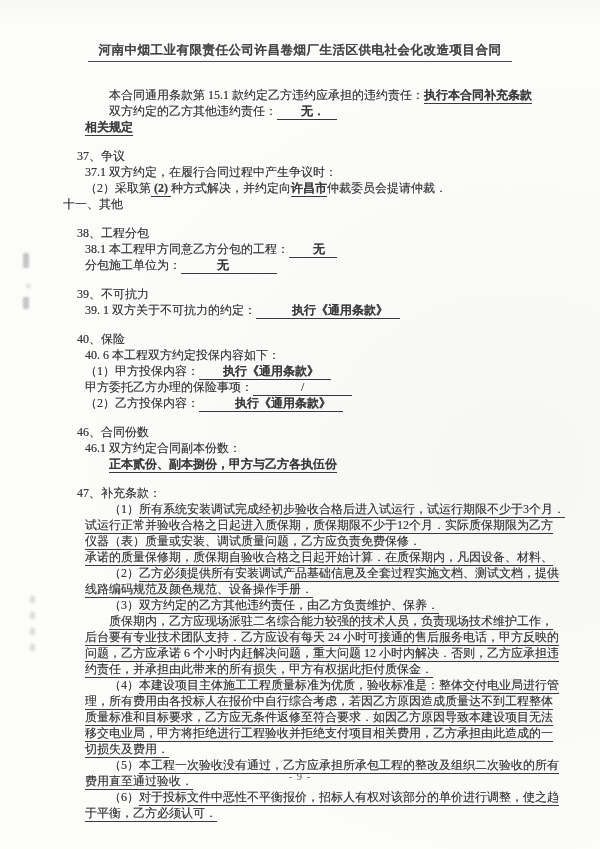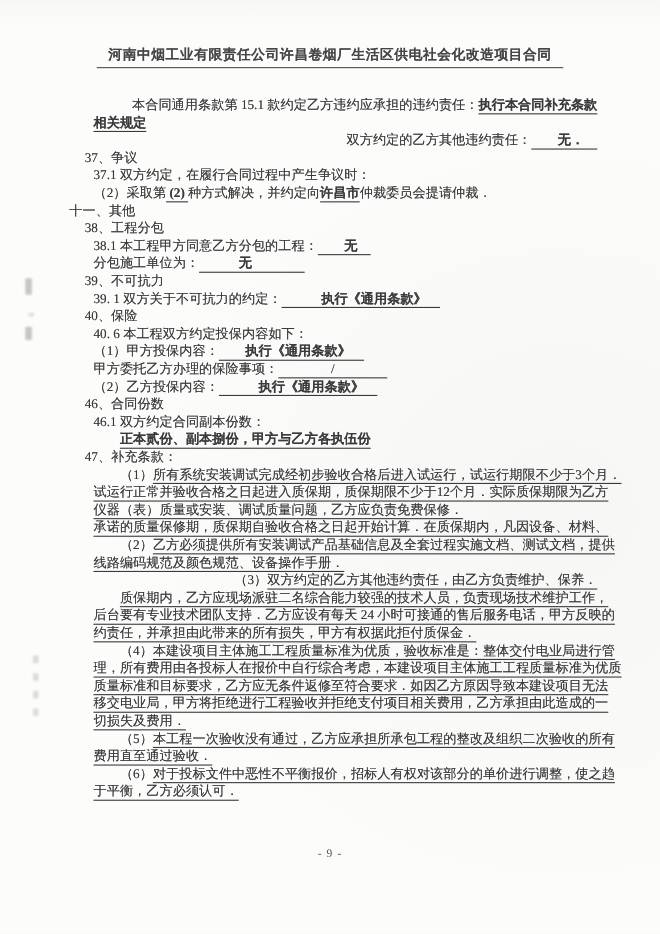--- a/index.html
+++ b/index.html
@@ -36,23 +36,23 @@
     border-top:1.6px solid var(--rule);
   }
   .doc{
     position:absolute;top:87px;left:85px;width:458px;
     font-size:12px;line-height:16px;
     color:var(--ink);
     text-shadow:0 0 0.5px rgba(55,55,58,0.6);
   }
   .line{white-space:pre;}
   .indent-chapter{margin-left:-22px;}
-  .indent-section{margin-left:-8px;}
+  .indent-section{margin-left:-8px;margin-top:13px;}
   .indent-sub{}
-  .indent-para{margin-left:24px;text-align:right;}
+  .indent-para{margin-left:24px;}
   .indent-indent2{margin-left:24px;}
   .indent-flush{margin-left:0;}
   .u{border-bottom:1px solid var(--ink);padding-bottom:0.5px;}
   .b{font-weight:700;}
   .page-number{
     position:absolute;top:771px;left:0;width:600px;
     text-align:center;font-size:10.5px;color:#565658;
     letter-spacing:1px;
   }
   .margin-mark{position:absolute;filter:blur(0.9px);}
@@ -71,22 +71,22 @@
 <body>
 
 <div class="page">
 
   <div class="header-title">河南中烟工业有限责任公司许昌卷烟厂生活区供电社会化改造项目合同</div>
 
   <div class="header-rule"></div>
 
   <div class="doc">
       <div class="line indent-para"><span class="">本合同通用条款第 15.1 款约定乙方违约应承担的违约责任：</span><span class="u b">执行本合同补充条款</span></div>
+      <div class="line indent-para"><span class="">双方约定的乙方其他违约责任：</span><span class="u b">　　无．　</span></div>
       <div class="line indent-flush"><span class="u b">相关规定</span></div>
-      <div class="line indent-para"><span class="">双方约定的乙方其他违约责任：</span><span class="u b">　　无．　</span></div>
       <div class="line indent-section"><span class="">37、争议</span></div>
       <div class="line indent-sub"><span class="">37.1 双方约定，在履行合同过程中产生争议时：</span></div>
       <div class="line indent-sub"><span class="">（2）采取第</span><span class="u b"> (2) </span><span class="">种方式解决，并约定向</span><span class="u b">许昌市</span><span class="">仲裁委员会提请仲裁．</span></div>
       <div class="line indent-chapter"><span class="">十一、其他</span></div>
       <div class="line indent-section"><span class="">38、工程分包</span></div>
       <div class="line indent-sub"><span class="">38.1 本工程甲方同意乙方分包的工程：</span><span class="u b">　　无　</span></div>
       <div class="line indent-sub"><span class="">分包施工单位为：</span><span class="u b">　　　无　　　　</span></div>
       <div class="line indent-section"><span class="">39、不可抗力</span></div>
       <div class="line indent-sub"><span class="">39. 1 双方关于不可抗力的约定：</span><span class="u b">　　　执行《通用条款》　</span></div>
       <div class="line indent-section"><span class="">40、保险</span></div>
@@ -100,23 +100,24 @@
       <div class="line indent-section"><span class="">47、补充条款：</span></div>
       <div class="line indent-para"><span class="">（1）</span><span class="u ">所有系统安装调试完成经初步验收合格后进入试运行，试运行期限不少于3个月．</span></div>
       <div class="line indent-flush"><span class="u ">试运行正常并验收合格之日起进入质保期，质保期限不少于12个月．实际质保期限为乙方</span></div>
       <div class="line indent-flush"><span class="u ">仪器（表）质量或安装、调试质量问题，乙方应负责免费保修．</span></div>
       <div class="line indent-flush"><span class="u ">承诺的质量保修期，质保期自验收合格之日起开始计算．在质保期内，凡因设备、材料、</span></div>
       <div class="line indent-para"><span class="">（2）</span><span class="u ">乙方必须提供所有安装调试产品基础信息及全套过程实施文档、测试文档，提供</span></div>
       <div class="line indent-flush"><span class="u ">线路编码规范及颜色规范、设备操作手册．</span></div>
       <div class="line indent-para"><span class="">（3）</span><span class="u ">双方约定的乙方其他违约责任，由乙方负责维护、保养．</span></div>
       <div class="line indent-para"><span class="u ">质保期内，乙方应现场派驻二名综合能力较强的技术人员，负责现场技术维护工作，</span></div>
       <div class="line indent-flush"><span class="u ">后台要有专业技术团队支持．乙方应设有每天 24 小时可接通的售后服务电话，甲方反映的</span></div>
+      <div class="line indent-flush"><span class="u ">问题，乙方应承诺 6 个小时内赶解决问题，重大问题 12 小时内解决．否则，乙方应承担违</span></div>
       <div class="line indent-flush"><span class="u ">约责任，并承担由此带来的所有损失，甲方有权据此拒付质保金．</span></div>
       <div class="line indent-para"><span class="">（4）</span><span class="u ">本建设项目主体施工工程质量标准为优质，验收标准是：整体交付电业局进行管</span></div>
-      <div class="line indent-flush"><span class="u ">理，所有费用由各投标人在报价中自行综合考虑，本建设项目主体施工工程质量标准为优质</span></div>
+      <div class="line indent-flush"><span class="u ">理，所有费用由各投标人在报价中自行综合考虑，若因乙方原因造成质量达不到工程整体</span></div>
       <div class="line indent-flush"><span class="u ">质量标准和目标要求，乙方应无条件返修至符合要求．如因乙方原因导致本建设项目无法</span></div>
       <div class="line indent-flush"><span class="u ">移交电业局，甲方将拒绝进行工程验收并拒绝支付项目相关费用，乙方承担由此造成的一</span></div>
       <div class="line indent-flush"><span class="u ">切损失及费用．</span></div>
       <div class="line indent-para"><span class="">（5）</span><span class="u ">本工程一次验收没有通过，乙方应承担所承包工程的整改及组织二次验收的所有</span></div>
       <div class="line indent-flush"><span class="u ">费用直至通过验收．</span></div>
       <div class="line indent-para"><span class="">（6）</span><span class="u ">对于投标文件中恶性不平衡报价，招标人有权对该部分的单价进行调整，使之趋</span></div>
       <div class="line indent-flush"><span class="u ">于平衡，乙方必须认可．</span></div>
     </div>
 
   <div class="margin-mark mark-upper">

